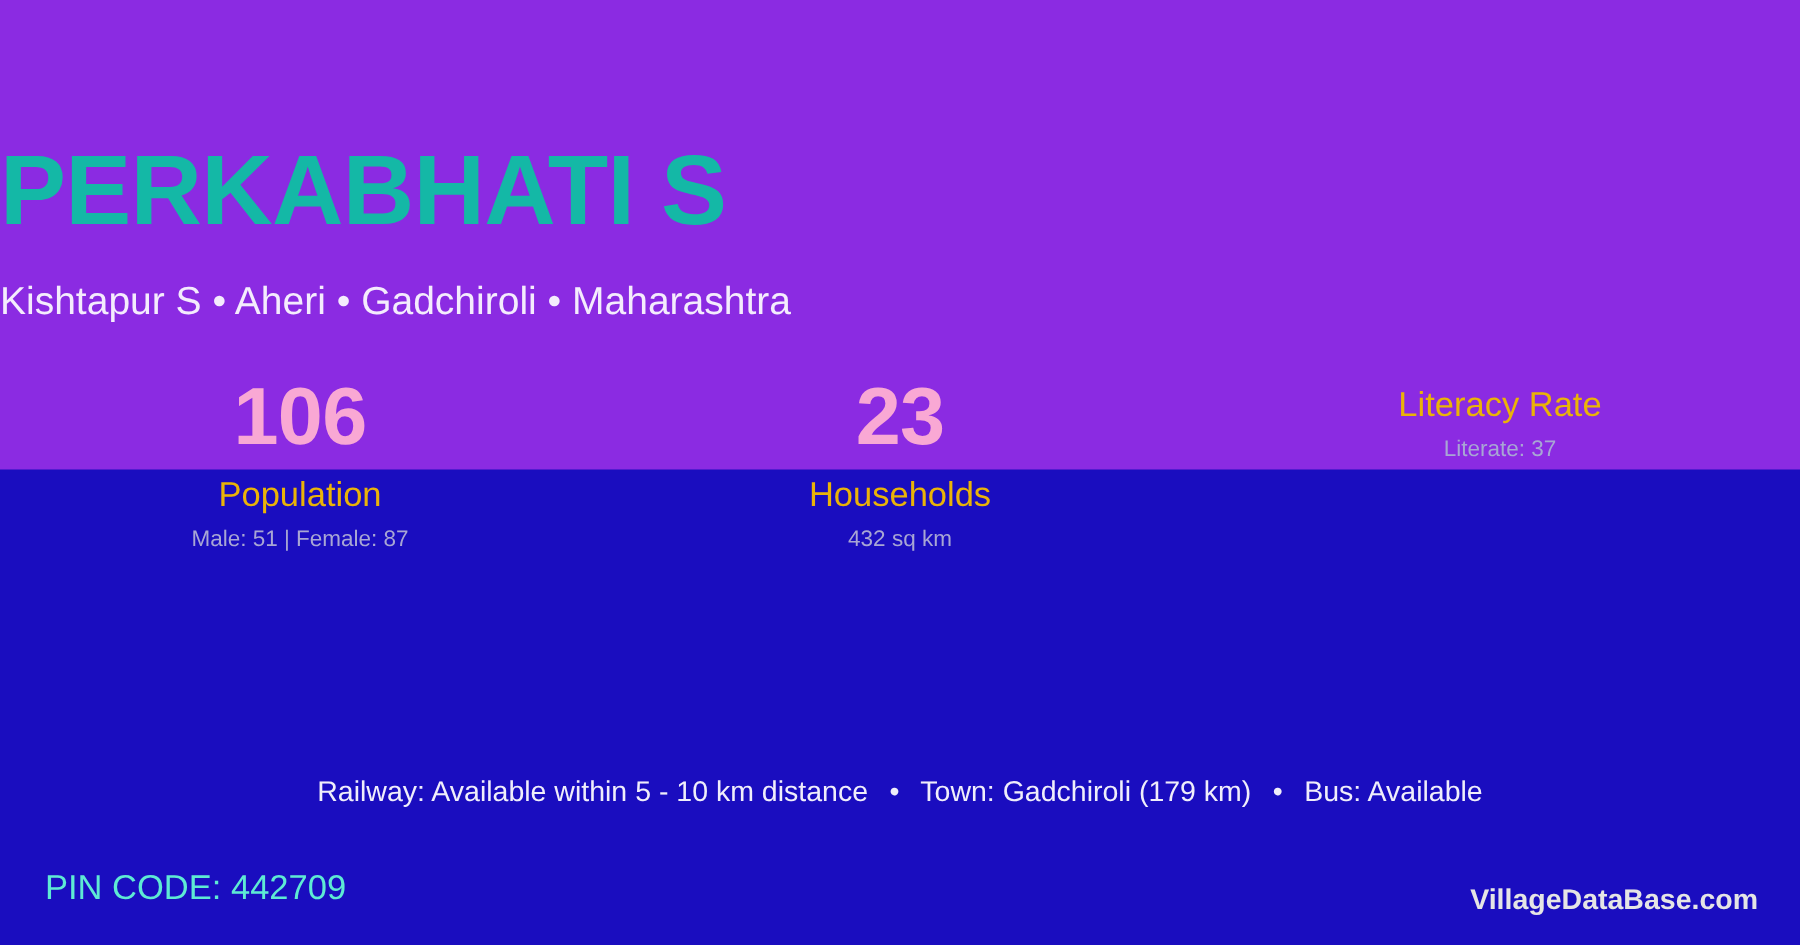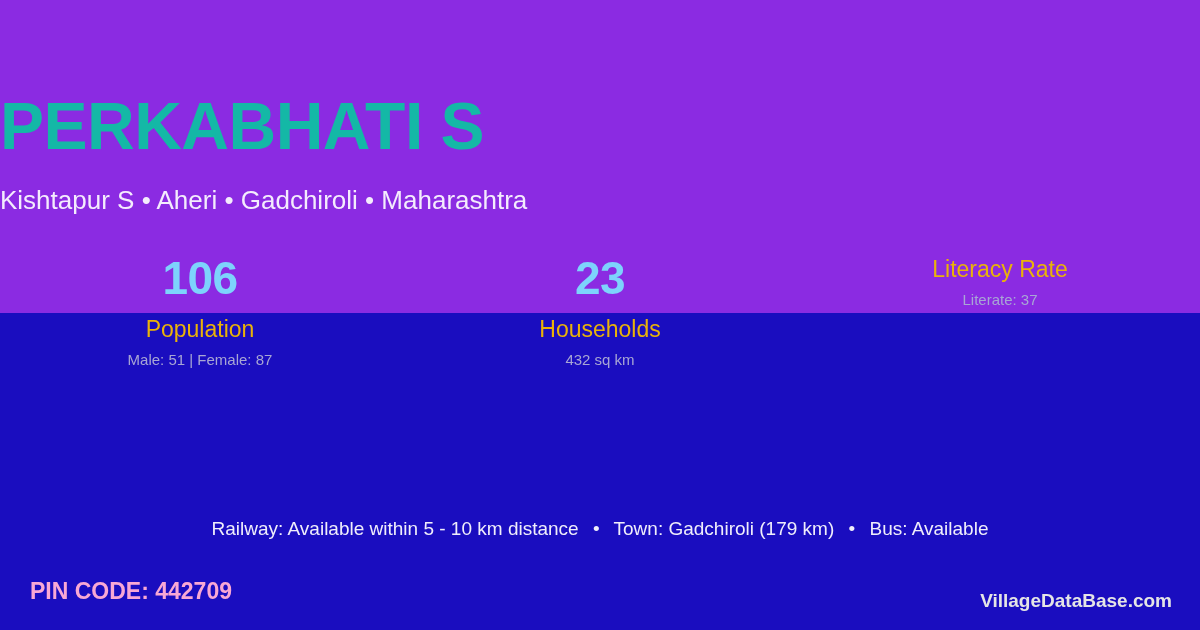--- a/index.html
+++ b/index.html
@@ -71,22 +71,22 @@
   .stat-cell {
     flex: 1 1 0;
     text-align: center;
     position: relative;
   }
 
   .stat-value {
     display: block;
     height: 60px;
     line-height: 60px;
-    color: #7dd3fc;
-    font-size: 46px;
+    color: #f9a8d4;
+    font-size: 54px;
     font-weight: bold;
     letter-spacing: -0.5px;
     white-space: nowrap;
   }
 
   .stat-label {
     display: block;
     margin-top: 7px;
     height: 28px;
     line-height: 28px;
@@ -123,23 +123,23 @@
     display: inline-block;
     padding: 0 9px;
     color: #f0eefb;
   }
 
   
   #pin-code {
     position: absolute;
     left: 30px;
     top: 576px;
-    color: #f9a8d4;
+    color: #5eead4;
     font-size: 23px;
-    font-weight: bold;
+    font-weight: normal;
     line-height: 30px;
     white-space: nowrap;
     text-align: right;
   }
 
   #site-watermark {
     position: absolute;
     right: 28px;
     top: 588px;
     color: #e5e5e5;

